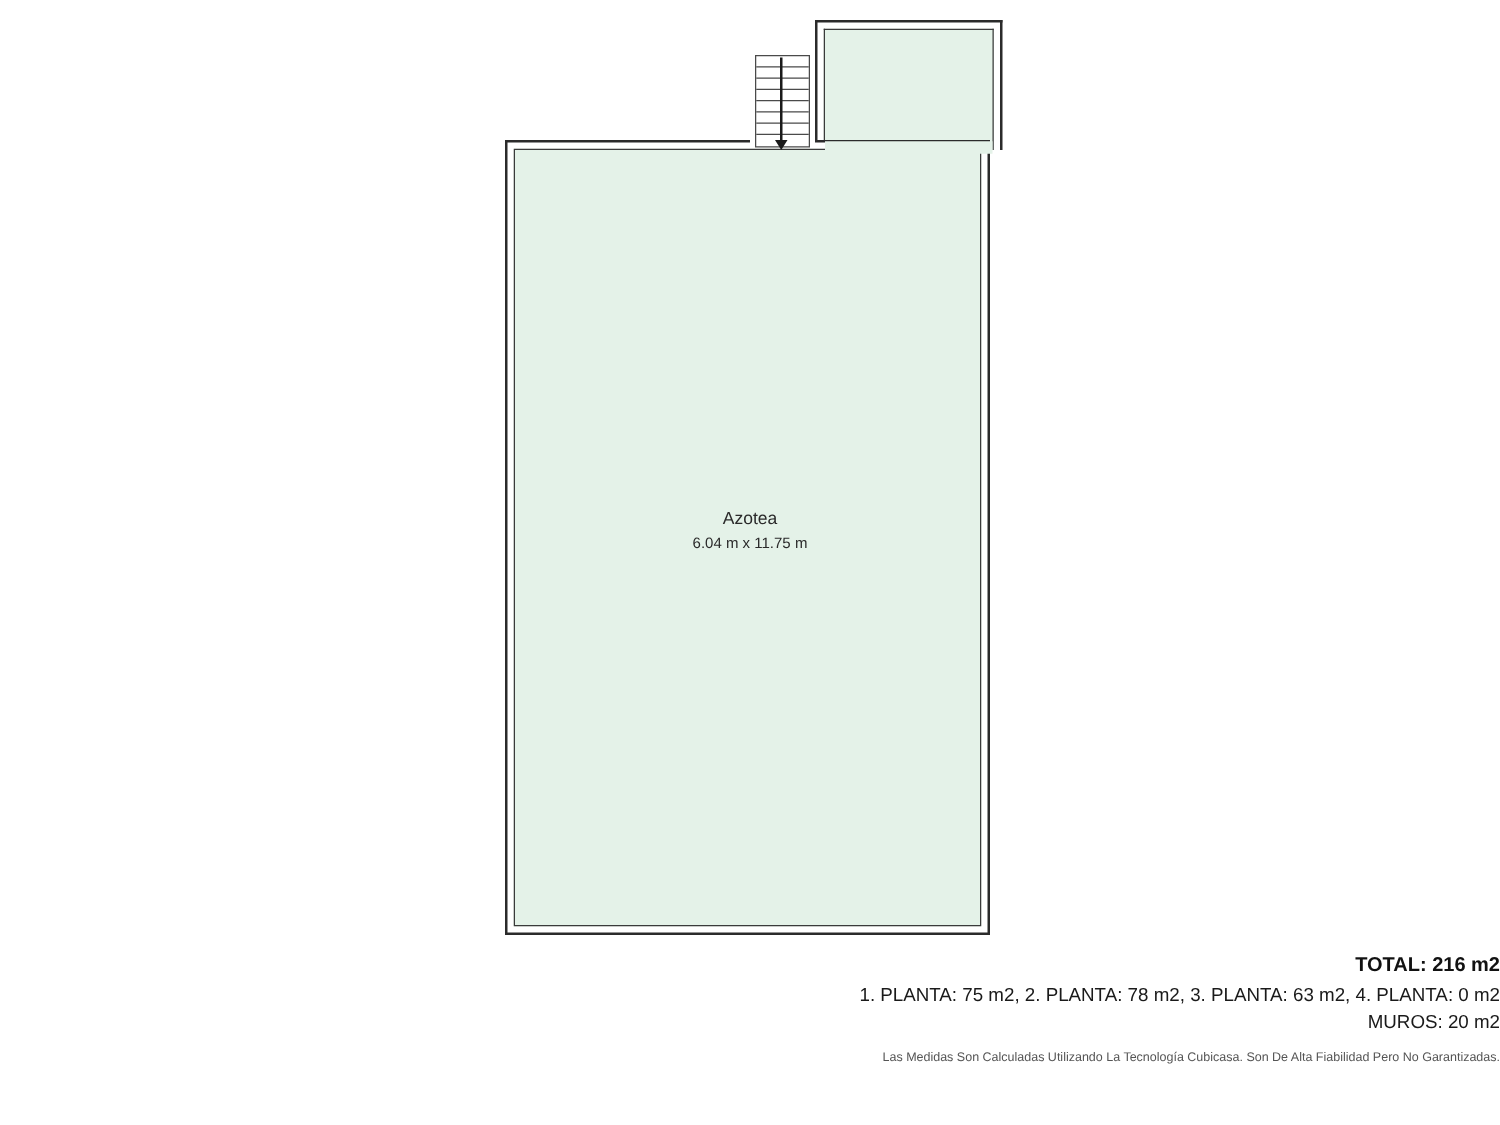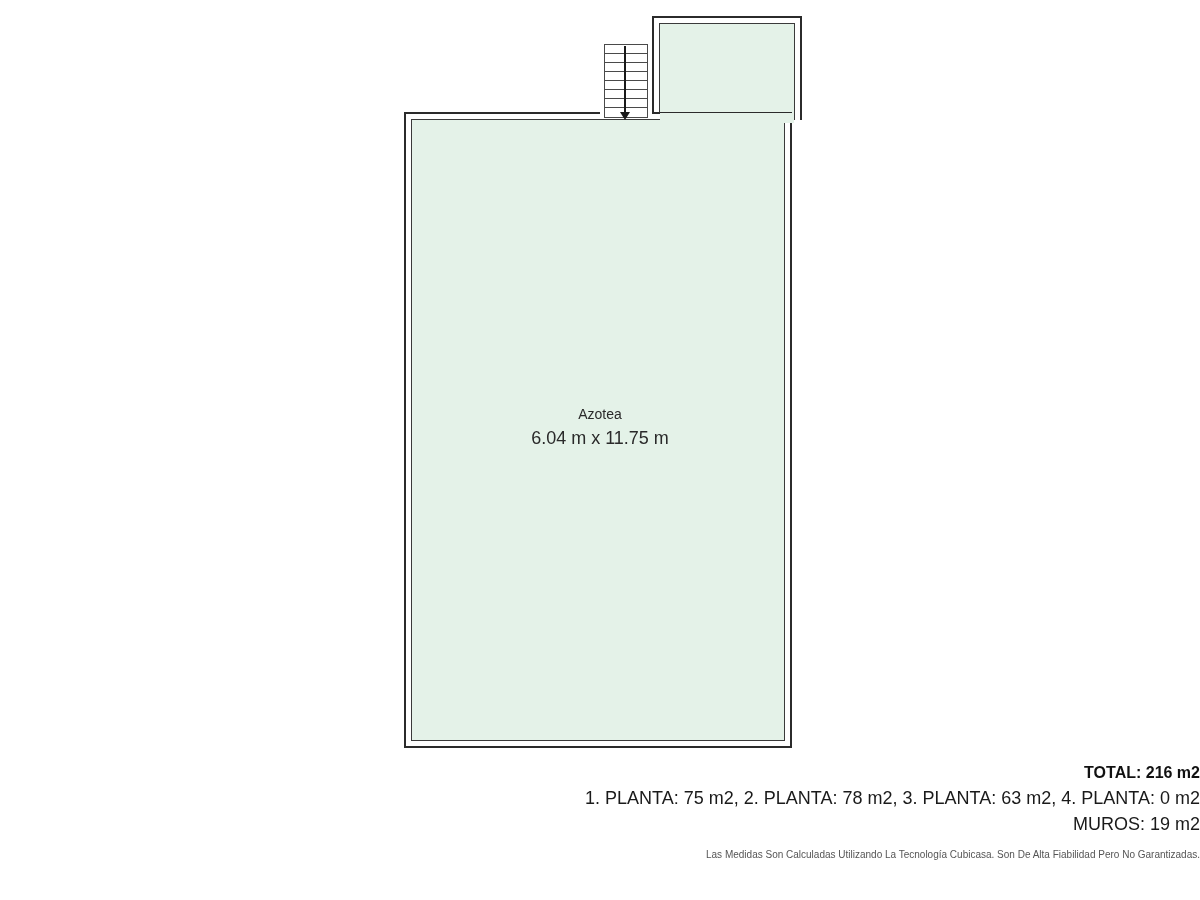--- a/index.html
+++ b/index.html
@@ -145,40 +145,40 @@
     width: 280px;
     text-align: center;
     line-height: 1.5;
     color: #2a2a2a;
   }
   .room-label .name {
     font-size: 14px;
     display: block;
   }
   .room-label .dims {
-    font-size: 18px;
+    font-size: 12px;
     display: block;
   }
 
   
   .summary {
     position: absolute;
     left: 0;
     top: 764px;
     width: 1200px;
     text-align: right;
   }
   .summary .total {
     font-size: 16px;
     font-weight: bold;
     color: #111111;
     margin-bottom: 4px;
   }
   .summary .line {
-    font-size: 18px;
+    font-size: 15px;
     color: #1a1a1a;
     line-height: 1.42;
   }
   .summary .disclaimer {
     margin-top: 12px;
     font-size: 10px;
     color: #555555;
     padding-left: 27px;
   }
 </style>
@@ -212,17 +212,17 @@
     <div class="room-label">
       <span class="name">Azotea</span>
       <span class="dims">6.04 m x 11.75 m</span>
     </div>
 
   </div>
 
   <div class="summary">
     <div class="total">TOTAL: 216 m2</div>
     <div class="line">1. PLANTA: 75 m2, 2. PLANTA: 78 m2, 3. PLANTA: 63 m2, 4. PLANTA: 0 m2</div>
-    <div class="line">MUROS: 19 m2</div>
+    <div class="line">MUROS: 20 m2</div>
     <div class="disclaimer">Las Medidas Son Calculadas Utilizando La Tecnología Cubicasa. Son De Alta Fiabilidad Pero No Garantizadas.</div>
   </div>
 
 </div>
 
 </body></html>

